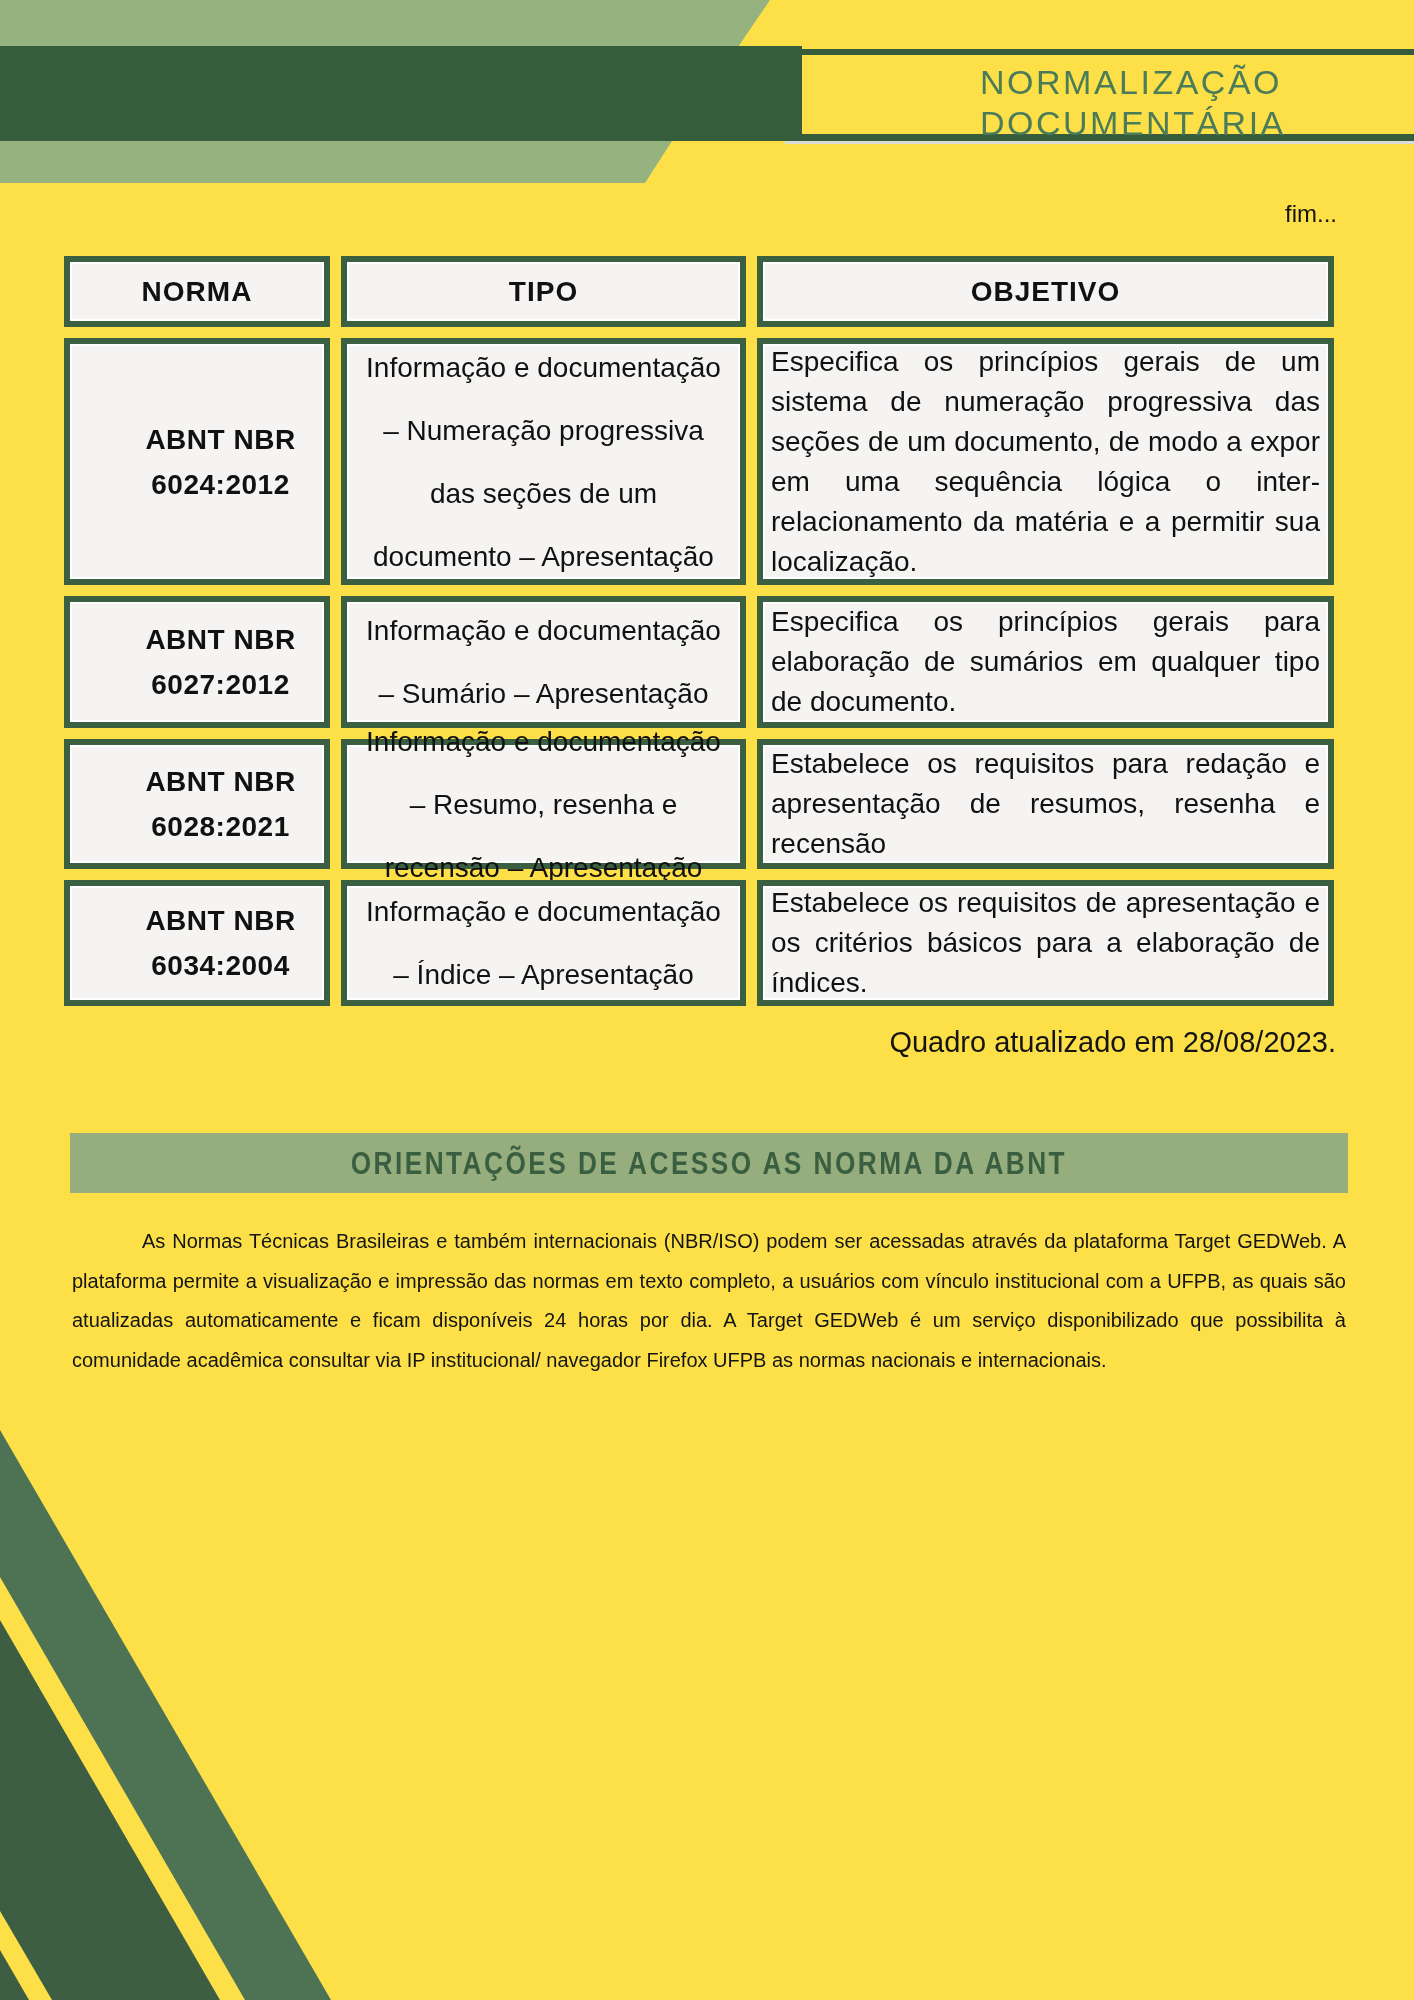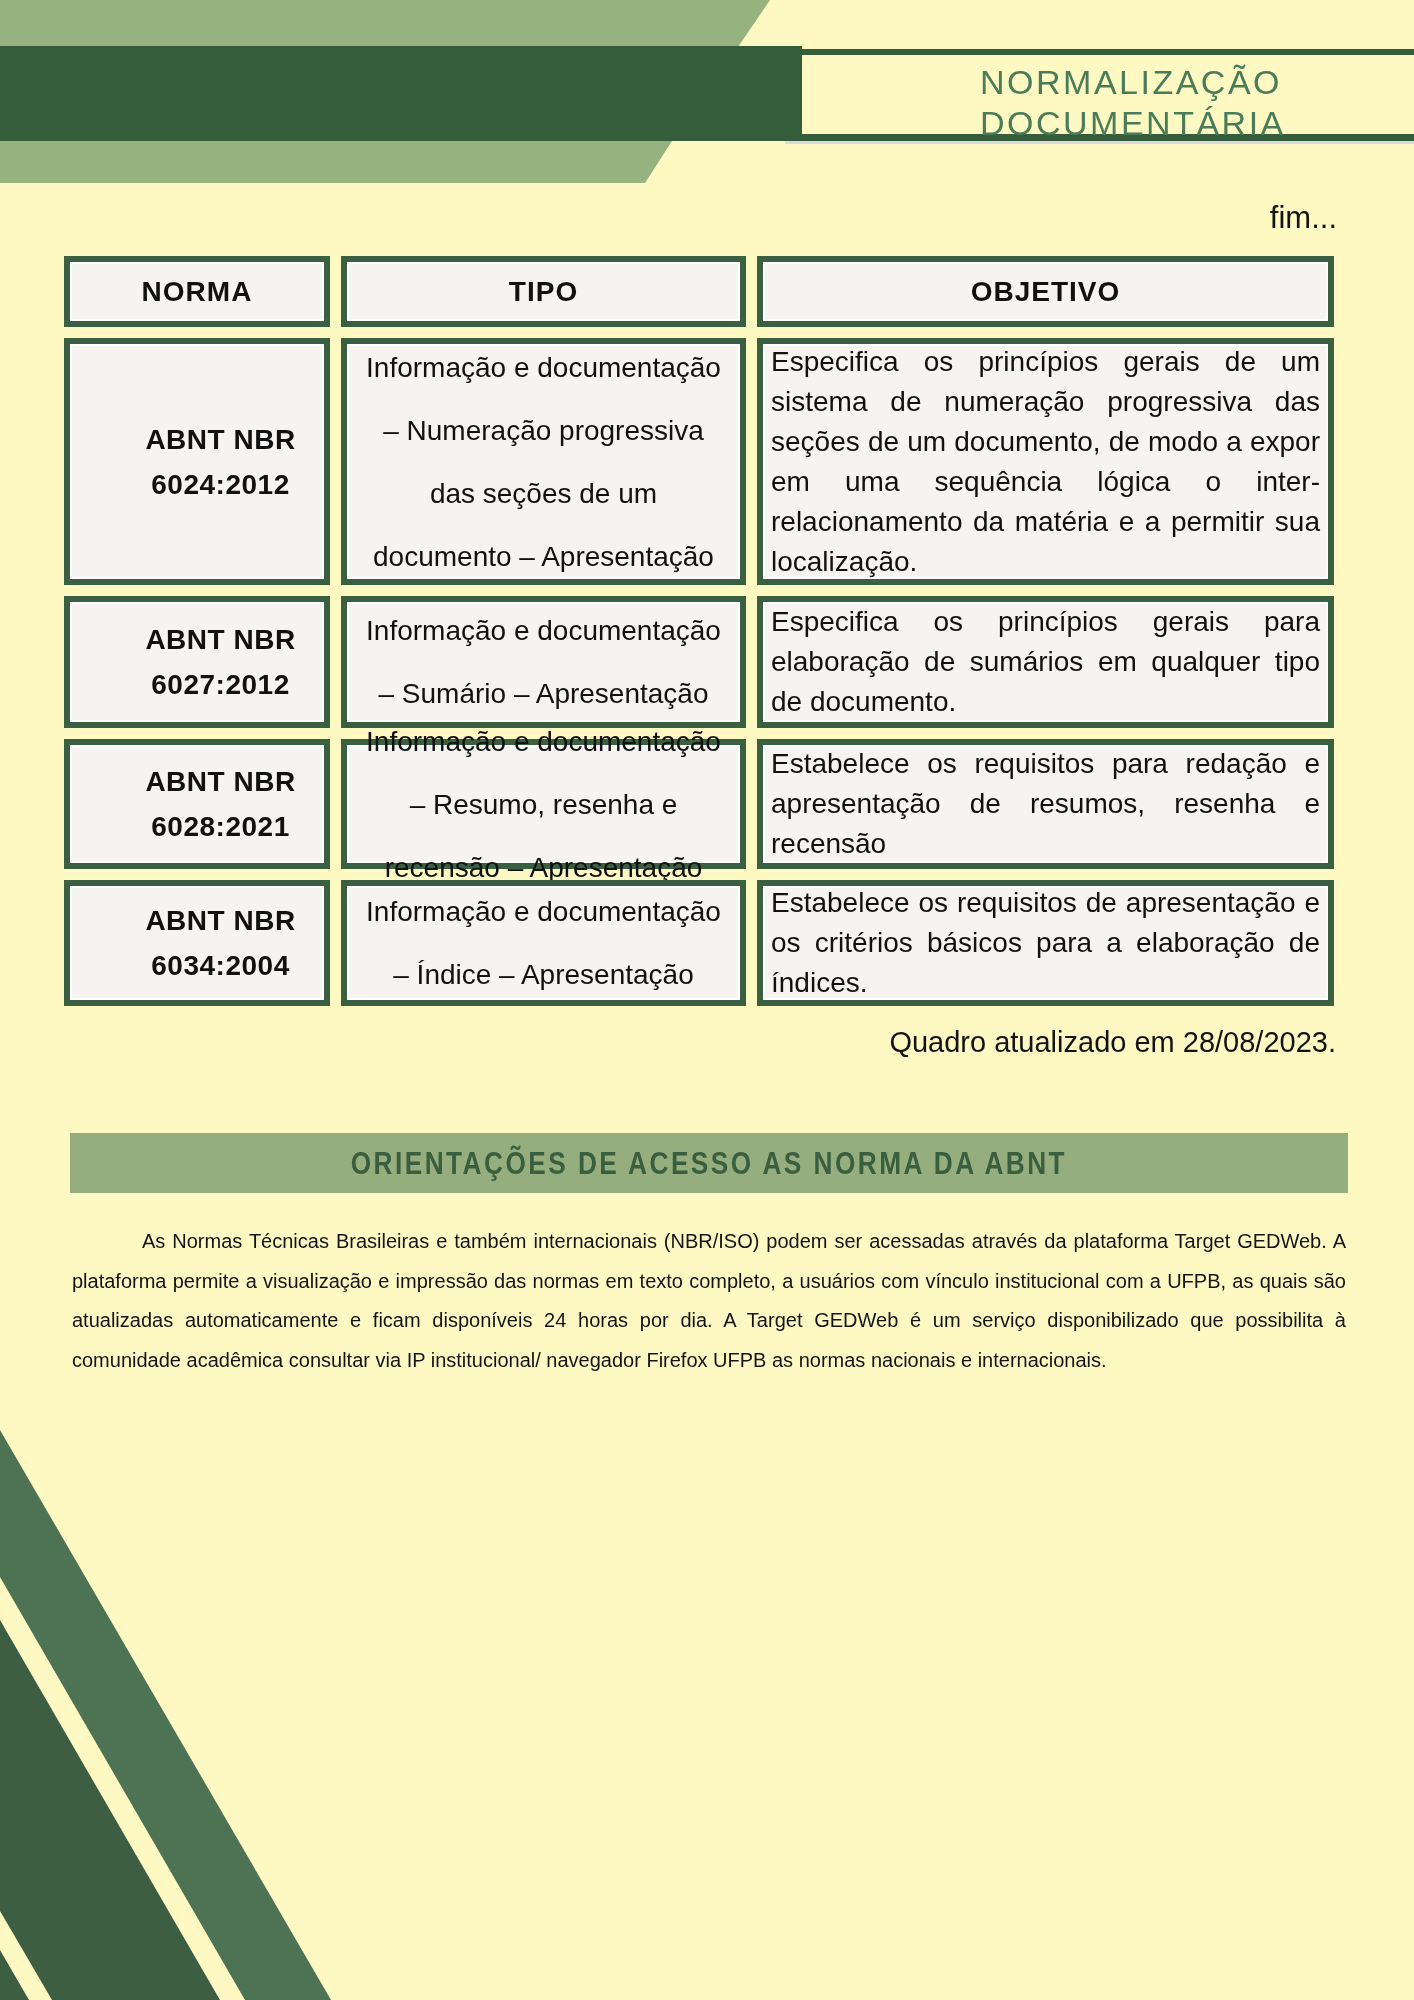--- a/index.html
+++ b/index.html
@@ -1,34 +1,34 @@
 <!DOCTYPE html>
 <html><head>
 <meta charset="utf-8">
 <style>
   * { margin:0; padding:0; box-sizing:border-box; }
   html,body { width:1414px; height:2000px; background:#ffffff; overflow:hidden;
               font-family:"Liberation Sans", sans-serif; }
   .abs { position:absolute; }
-  #page { position:relative; width:1414px; height:2000px; background:#fef9c3; }
+  #page { position:relative; width:1414px; height:2000px; background:#fde047; }
 
   
   .band-light-top   { left:0; top:0;    width:770px; height:47px; background:var(--sage);
                       clip-path:polygon(0 0, 770px 0, 738px 47px, 0 47px); }
   .band-dark        { left:0; top:46px; width:802px; height:95px; background:var(--dark); }
   .band-light-bottom{ left:0; top:141px; width:672px; height:42px; background:var(--sage);
                       clip-path:polygon(0 0, 672px 0, 645px 42px, 0 42px); }
   .titlebox-topbar   { left:802px; top:49px;  width:612px; height:6px; background:var(--dark); }
   .titlebox-bottombar{ left:802px; top:134px; width:612px; height:7px; background:var(--dark); }
   .titlebox-shadow   { left:785px; top:141px; width:629px; height:3px; background:#dadada; }
   .header-title { left:980px; top:62px; font-size:34px; line-height:41px;
                   letter-spacing:2.5px; color:var(--titlegreen); font-weight:normal; }
 
   
-  .fim { right:77px; top:200px; font-size:31px; color:#141414; }
+  .fim { right:77px; top:200px; font-size:24px; color:#141414; }
 
   
   .norm-table { left:64px; top:256px; display:grid;
                 grid-template-columns:266px 405px 577px;
                 grid-template-rows:71px 247px 132px 130px 126px;
                 gap:11px; }
   .cell { border:6px solid var(--bordergreen); background:var(--cellbg);
           box-shadow:inset 0 0 0 2px #ffffff;
           display:flex; align-items:center; justify-content:center;
           color:#111; font-size:28px; }

